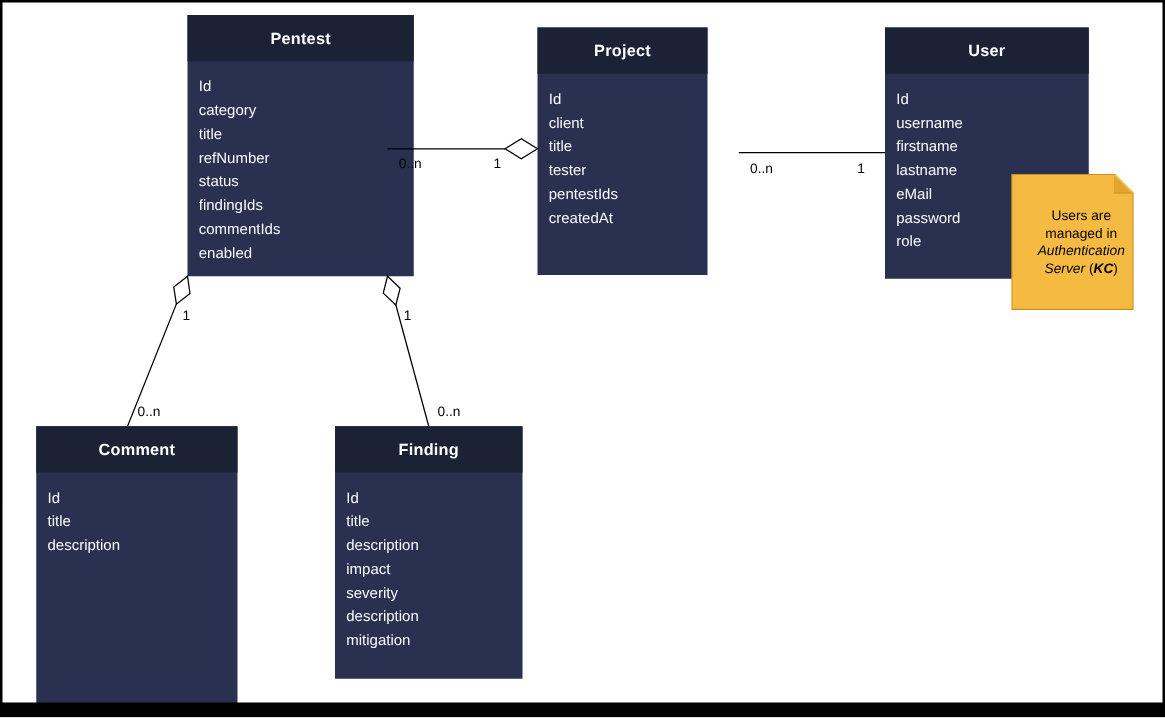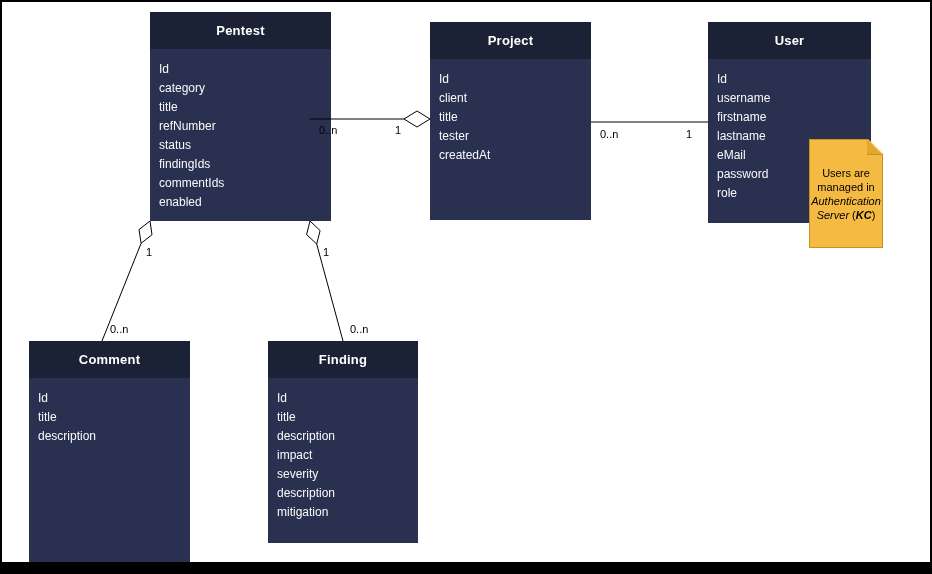--- a/index.html
+++ b/index.html
@@ -51,26 +51,26 @@
     letter-spacing:0.2px;
   }
   .entity-fields{
     padding:11px 8px 0 9px;
     font-size:12px;
     line-height:19px;
     overflow:hidden;
   }
   .note{
     position:absolute;z-index:5;
-    left:809px;top:139px;width:74px;height:109px;
+    left:809px;top:139px;width:98px;height:109px;
     background:var(--note-fill);
     border:1px solid var(--note-border);
     box-sizing:border-box;
     clip-path:polygon(0 0, calc(100% - 15px) 0, 100% 15px, 100% 100%, 0 100%);
-    display:flex;align-items:center;justify-content:center;
+    display:flex;align-items:center;justify-content:flex-end;
   }
   .note-fold{
     position:absolute;top:0;right:0;width:15px;height:15px;
     background:var(--note-fold);
     clip-path:polygon(0 0, 100% 100%, 0 100%);
     border-bottom:1px solid var(--note-border);
     box-sizing:border-box;
   }
   .note-text{
     font-size:11px;line-height:14px;color:#000;
@@ -122,27 +122,28 @@
         <div class="field">category</div>
         <div class="field">title</div>
         <div class="field">refNumber</div>
         <div class="field">status</div>
         <div class="field">findingIds</div>
         <div class="field">commentIds</div>
         <div class="field">enabled</div>
       </div>
   </div>
 
-  <div class="entity" style="left:430px;top:22px;width:161px;height:198px">
+  <div class="entity" style="left:430px;top:22px;width:136px;height:198px">
     <div class="entity-header">Project</div>
     <div class="entity-fields">
         <div class="field">Id</div>
         <div class="field">client</div>
         <div class="field">title</div>
         <div class="field">tester</div>
+        <div class="field">pentestIds</div>
         <div class="field">createdAt</div>
       </div>
   </div>
 
   <div class="entity" style="left:708px;top:22px;width:163px;height:201px">
     <div class="entity-header">User</div>
     <div class="entity-fields">
         <div class="field">Id</div>
         <div class="field">username</div>
         <div class="field">firstname</div>

